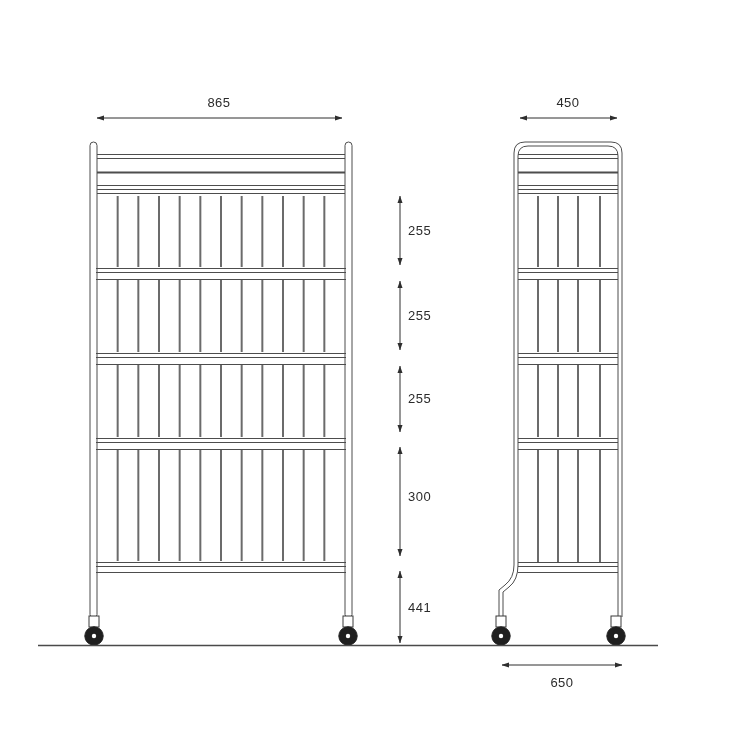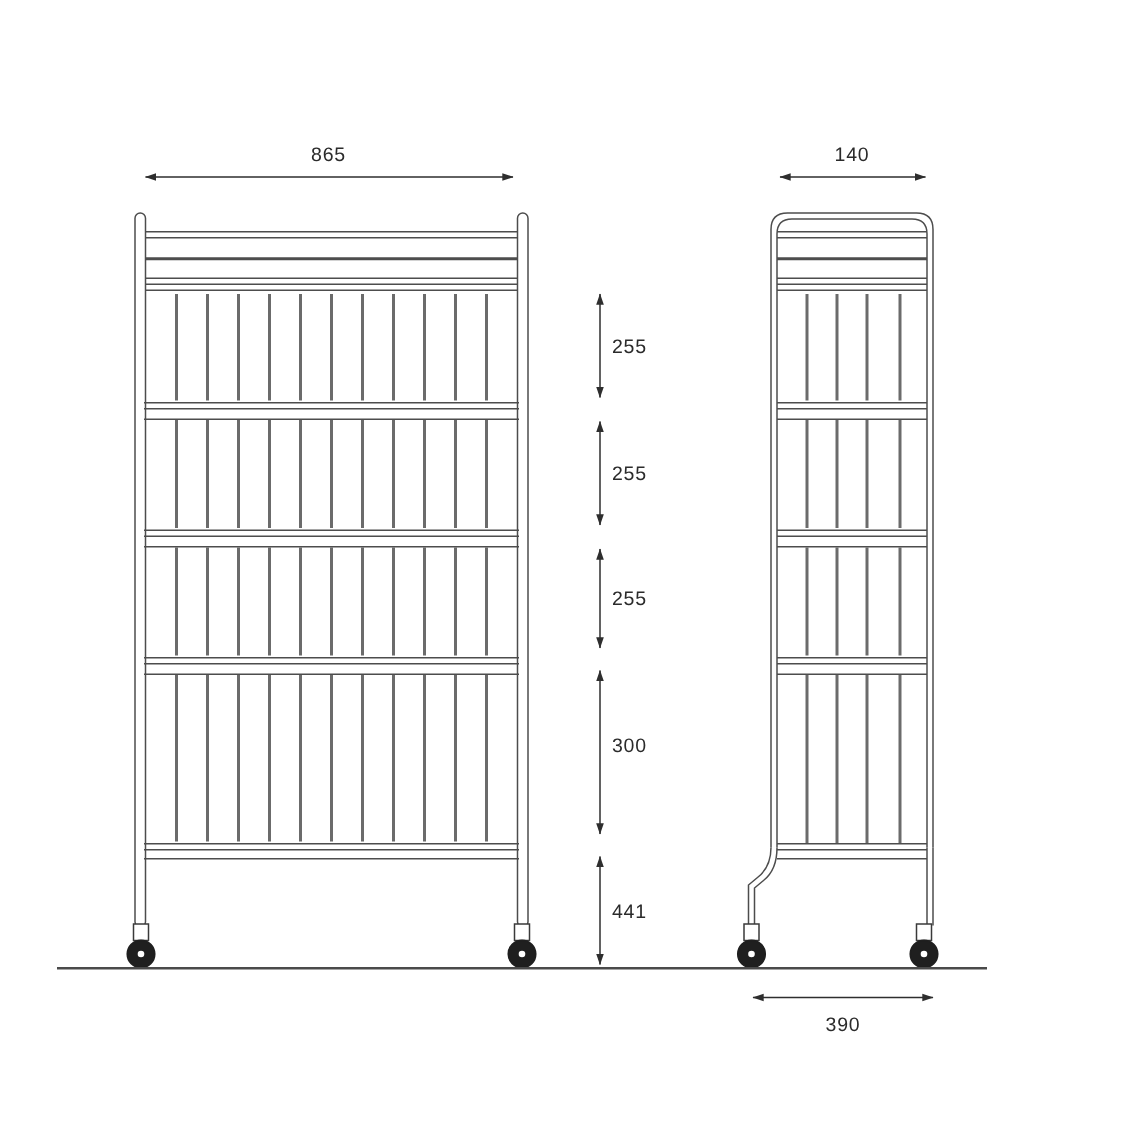--- a/index.html
+++ b/index.html
@@ -198,26 +198,26 @@
       <line x1="400" y1="196" x2="400" y2="265" marker-start="url(#arr)" marker-end="url(#arr)"></line>
       <line x1="400" y1="281" x2="400" y2="350" marker-start="url(#arr)" marker-end="url(#arr)"></line>
       <line x1="400" y1="366" x2="400" y2="432" marker-start="url(#arr)" marker-end="url(#arr)"></line>
       <line x1="400" y1="447" x2="400" y2="556" marker-start="url(#arr)" marker-end="url(#arr)"></line>
       <line x1="400" y1="571" x2="400" y2="643" marker-start="url(#arr)" marker-end="url(#arr)"></line>
     </g>
   </svg>
 
   <div class="dim-label center40" style="left:197px;top:96px;">865</div>
 
-  <div class="dim-label center40" style="left:546px;top:96px;">140</div>
+  <div class="dim-label center40" style="left:546px;top:96px;">450</div>
 
   <div class="dim-label" style="left:408px;top:224px;">255</div>
 
   <div class="dim-label" style="left:408px;top:309px;">255</div>
 
   <div class="dim-label" style="left:408px;top:392px;">255</div>
 
   <div class="dim-label" style="left:408px;top:490px;">300</div>
 
   <div class="dim-label" style="left:408px;top:601px;">441</div>
 
-  <div class="dim-label center40" style="left:540px;top:676px;">390</div>
+  <div class="dim-label center40" style="left:540px;top:676px;">650</div>
 </div>
 
 </body></html>

